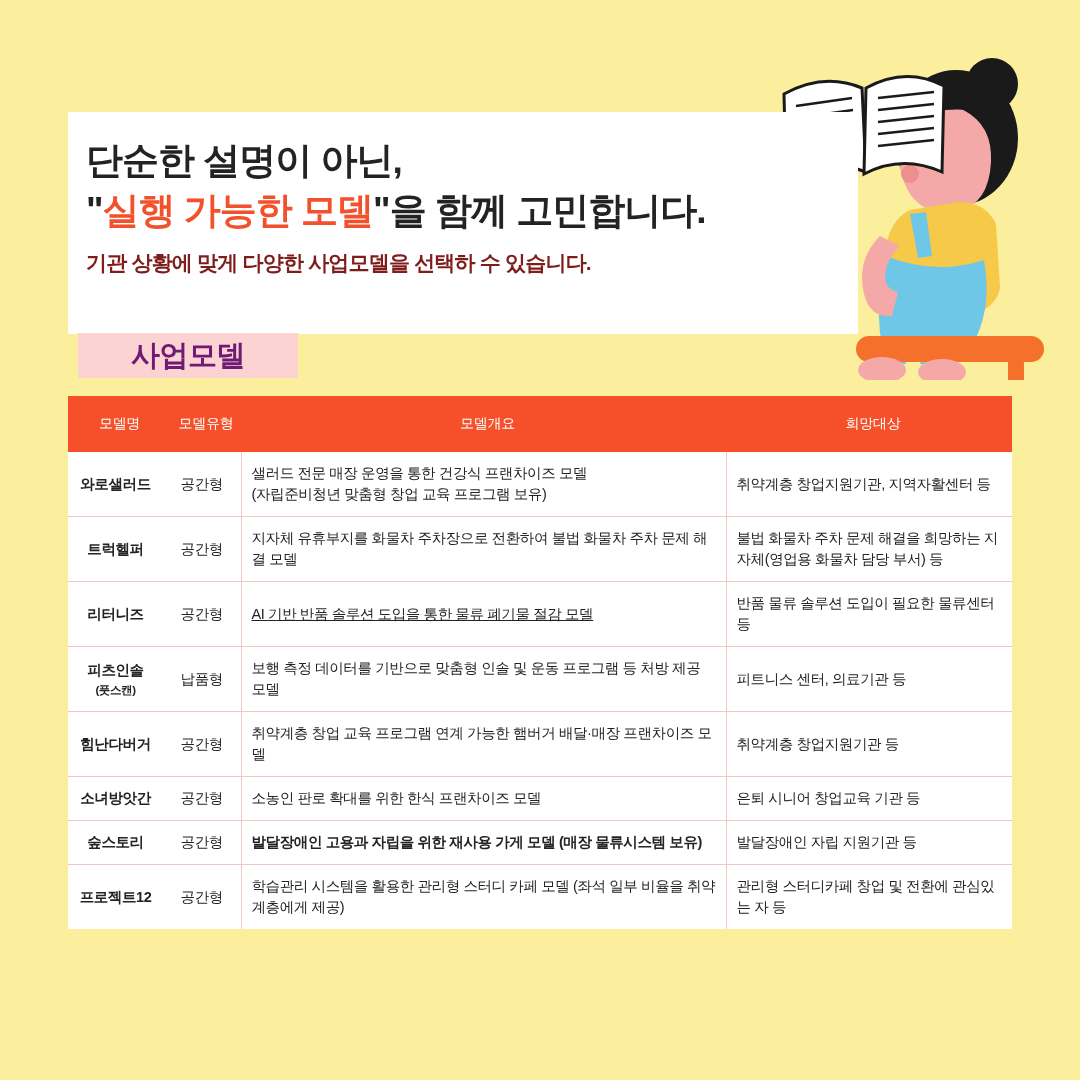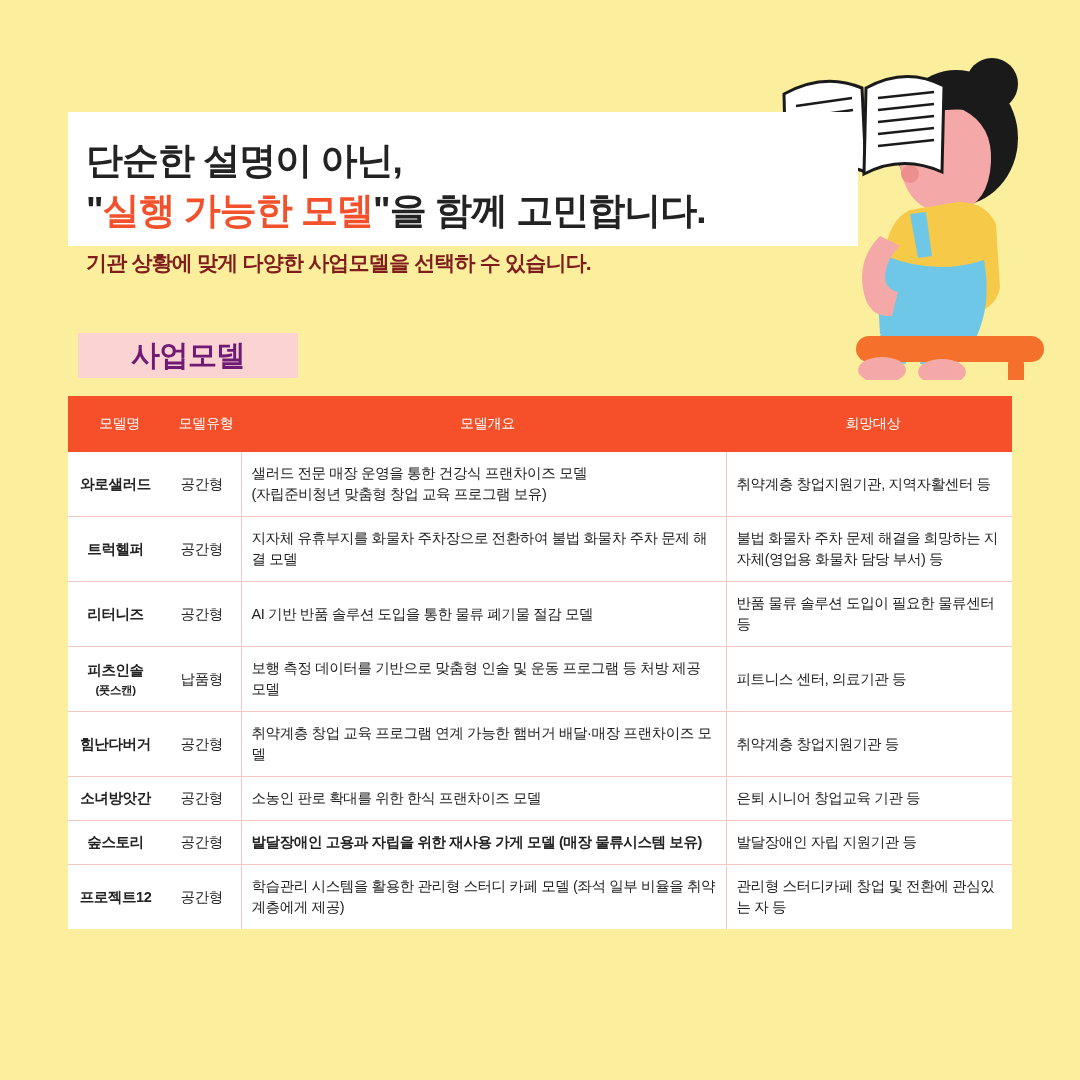--- a/index.html
+++ b/index.html
@@ -25,21 +25,21 @@
     z-index: 1;
     pointer-events: none;
   }
 
   
   .header-card {
     position: absolute;
     left: 68px;
     top: 112px;
     width: 790px;
-    height: 134px;
+    height: 222px;
     background: #ffffff;
     z-index: 2;
     box-sizing: border-box;
     padding: 26px 0 0 18px;
   }
   .head-line1 {
     font-size: 37px;
     font-weight: bold;
     color: #232323;
     letter-spacing: -1px;
@@ -250,21 +250,21 @@
         </tr>
         <tr>
           <td class="c-name"><span>트럭헬퍼</span></td>
           <td class="c-type">공간형</td>
           <td class="c-desc" style="white-space: pre-line;">지자체 유휴부지를 화물차 주차장으로 전환하여 불법 화물차 주차 문제 해결 모델</td>
           <td class="c-target">불법 화물차 주차 문제 해결을 희망하는 지자체(영업용 화물차  담당 부서) 등</td>
         </tr>
         <tr>
           <td class="c-name"><span>리터니즈</span></td>
           <td class="c-type">공간형</td>
-          <td class="c-desc" style="white-space: pre-line;">AI 기반 반품 솔루션 도입을 통한 물류 폐기물 절감 모델</td>
+          <td class="c-desc" style="white-space: pre-line; text-decoration: underline;">AI 기반 반품 솔루션 도입을 통한 물류 폐기물 절감 모델</td>
           <td class="c-target">반품 물류 솔루션 도입이 필요한 물류센터 등</td>
         </tr>
         <tr>
           <td class="c-name"><span>피츠인솔</span><span class="sub">(풋스캔)</span></td>
           <td class="c-type">납품형</td>
           <td class="c-desc" style="white-space: pre-line;">보행 측정 데이터를 기반으로 맞춤형 인솔 및 운동 프로그램 등 처방 제공 모델</td>
           <td class="c-target">피트니스 센터, 의료기관 등</td>
         </tr>
         <tr>
           <td class="c-name"><span>힘난다버거</span></td>

